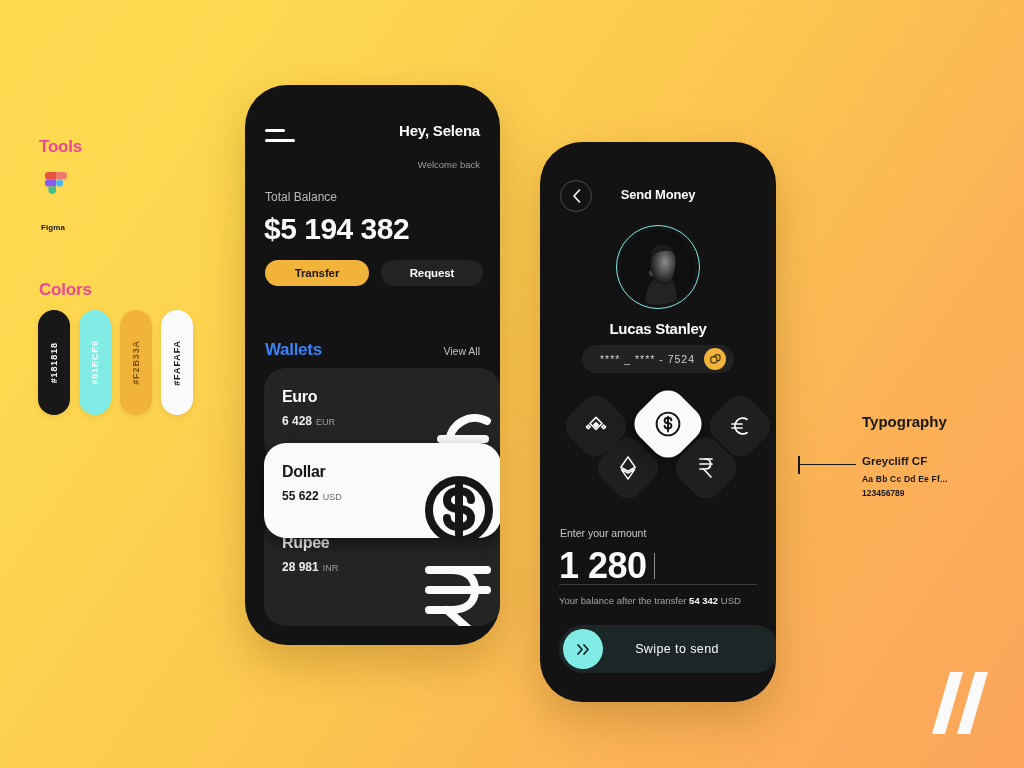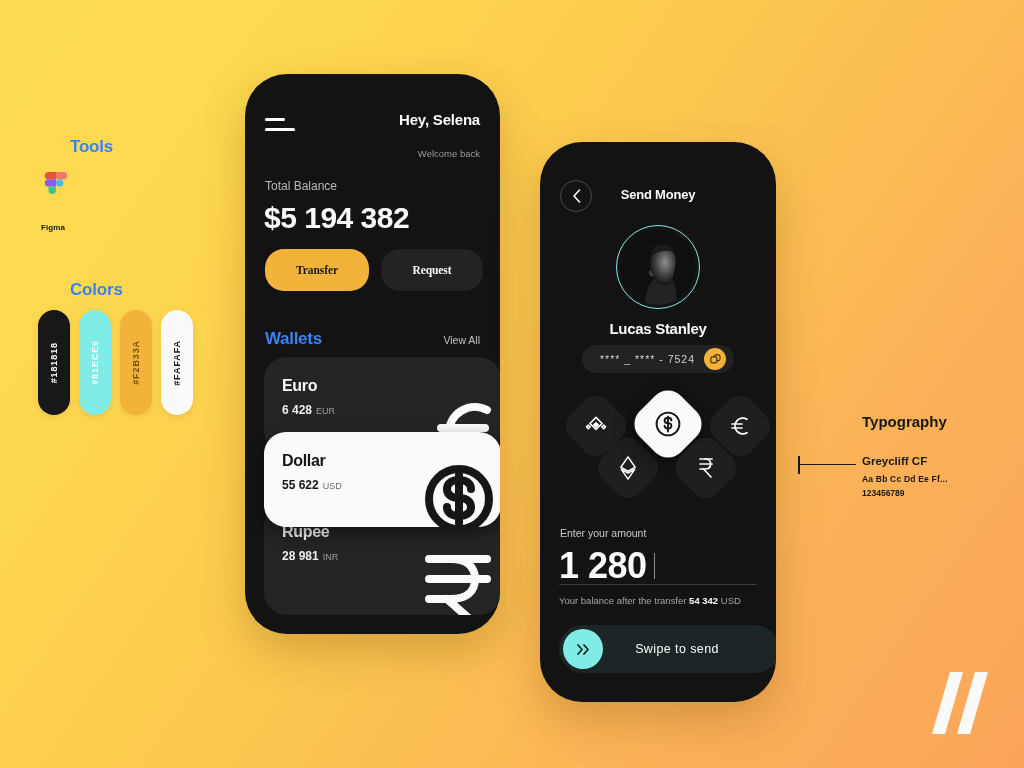--- a/index.html
+++ b/index.html
@@ -5,23 +5,22 @@
   * { margin:0; padding:0; box-sizing:border-box; }
   html, body { width:1024px; height:768px; overflow:hidden; }
   body {
     font-family:"Liberation Sans", sans-serif;
     background:linear-gradient(125deg,#FDDC52 0%,#FDD74F 22%,#FCC84F 48%,#FBB257 75%,#FBA55B 100%);
     position:relative;
   }
 
   
   .spec-h {
-    position:absolute; font-size:17px; font-weight:bold; color:#3b82f6;
+    position:absolute; font-size:17px; font-weight:bold; color:#ec4899;
     letter-spacing:-0.2px;
-    margin-left:31px;
   }
   #tools-title { left:39px; top:137px; }
   #colors-title { left:39px; top:280px; }
 
   .figma-logo { position:absolute; left:41px; top:172px; width:30px; height:44px; }
   .fg-label {
     position:absolute; left:41px; top:223px; font-size:8px; color:#181818;
     font-weight:bold; letter-spacing:0.1px;
   }
 
@@ -35,42 +34,42 @@
     writing-mode:vertical-rl; transform:rotate(180deg);
     font-size:9px; font-weight:bold; letter-spacing:0.9px;
   }
 
   
   .phone {
     position:absolute; background:#131313; border-radius:42px;
     box-shadow:0 18px 44px rgba(110,60,0,.26);
     overflow:hidden;
   }
-  #phone-home { left:245px; top:74px; width:255px; height:560px; }
+  #phone-home { left:245px; top:85px; width:255px; height:560px; }
   #phone-send { left:540px; top:142px; width:236px; height:560px; }
 
   .screen { position:absolute; inset:0; padding:0 20px; }
   .hb { position:absolute; left:20px; }
   .hb1 { top:44px; width:20px; height:3px; background:#fff; border-radius:2px; }
   .hb2 { top:54px; width:30px; height:3px; background:#fff; border-radius:2px; }
 
   .greet { position:absolute; right:20px; top:37px; text-align:right; }
   .greet-name { font-size:15px; font-weight:bold; color:#FAFAFA; letter-spacing:-0.2px; }
   .greet-sub { font-size:9.5px; color:#9a9a9a; margin-top:20px; }
 
   .bal-label { position:absolute; left:20px; top:105px; font-size:12px; color:#b9b9b9; }
   .bal-amount {
     position:absolute; left:19px; top:127px; font-size:30px; font-weight:bold;
     color:#FAFAFA; letter-spacing:-0.5px;
   }
 
   .actions { position:absolute; left:20px; top:175px; display:flex; gap:12px; }
   .btn {
-    height:42px; border-radius:19px; display:flex; align-items:center;
-    justify-content:center; font-size:11.5px; font-weight:bold; letter-spacing:-0.1px;font-family:Liberation Serif, serif;
+    height:26px; border-radius:19px; display:flex; align-items:center;
+    justify-content:center; font-size:11.5px; font-weight:bold; letter-spacing:-0.1px;
   }
   .btn-primary { width:104px; background:#F2B33A; color:#181818; }
   .btn-secondary { width:102px; background:#232323; color:#FAFAFA; }
 
   .wallets-head {
     position:absolute; left:20px; right:20px; top:255px;
     display:flex; align-items:baseline; justify-content:space-between;
   }
   .wallets-title { font-size:17px; font-weight:bold; color:#3b82f6; letter-spacing:-0.3px; }
   .wallets-viewall { font-size:10.5px; color:#c2c2c2; }

